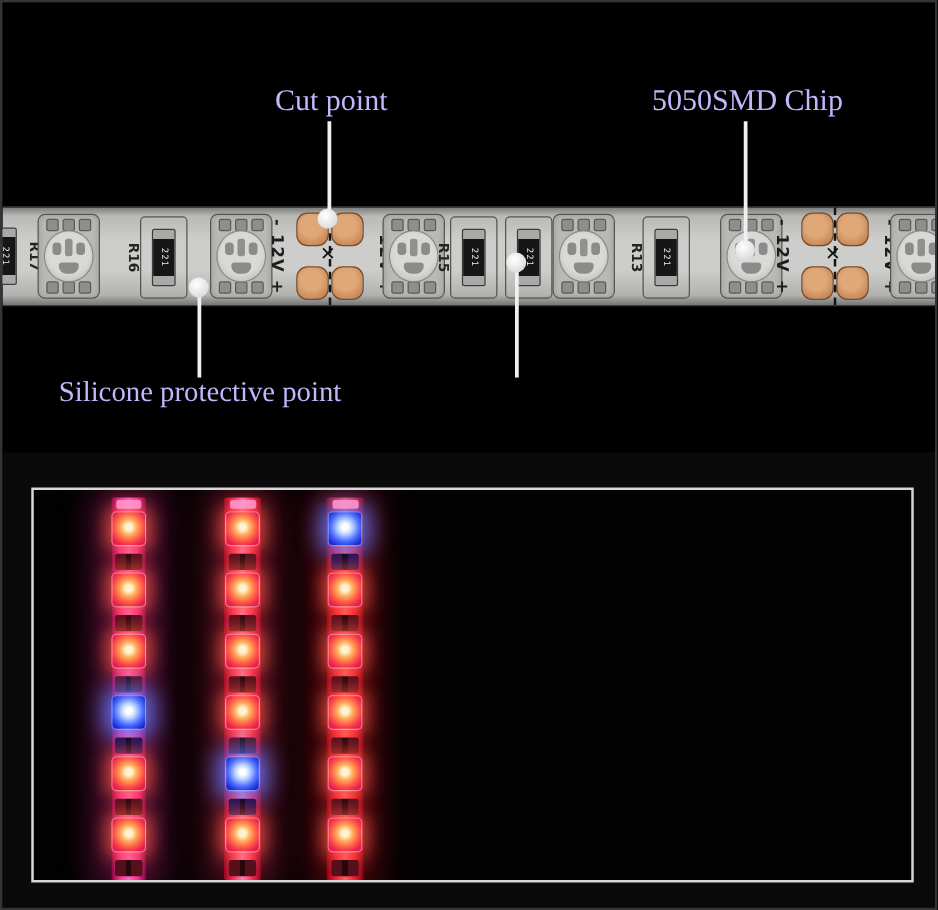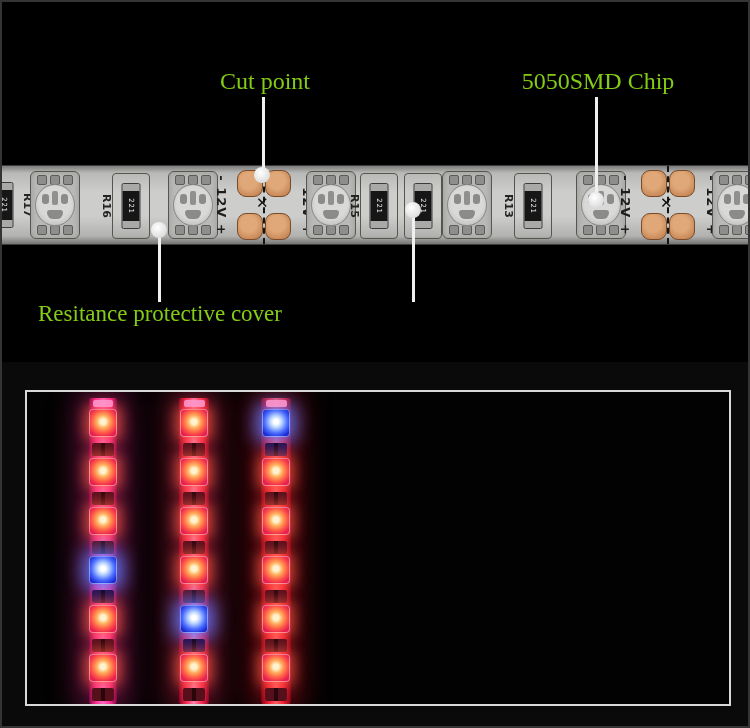--- a/index.html
+++ b/index.html
@@ -44,21 +44,21 @@
   .pad{position:absolute;width:24px;height:25px;border-radius:9px;border:1px solid #7a4b28;
        background:radial-gradient(circle at 45% 40%, #e0a878 0 40%, #cd8f5f 70%, #b5774a);}
   .pad.tl{left:15px;top:4px;} .pad.tr{left:43px;top:4px;}
   .pad.bl{left:15px;top:47px;} .pad.br{left:43px;top:47px;}
   .vtext{position:absolute;top:0;width:14px;height:78px;display:flex;align-items:center;justify-content:center;
        font-family:"DejaVu Sans",sans-serif;font-weight:700;font-size:13px;color:#1d1d1d;white-space:nowrap;}
   .vtext span{transform:rotate(90deg);letter-spacing:1px;}
   .vtext.vl{left:-8px;} .vtext.vr{right:-8px;}
 
   
-  .t-label{position:absolute;transform:translateX(-50%);color:#84cc16;font-size:24px;white-space:nowrap;}
+  .t-label{position:absolute;transform:translateX(-50%);color:#c4b5fd;font-size:24px;white-space:nowrap;}
   .t-label.small{font-size:23px;}
   .co-line-v{position:absolute;width:3px;background:#f0f0f0;}
   .co-dot{position:absolute;width:16px;height:16px;border-radius:50%;
     background:radial-gradient(circle at 40% 35%, #ffffff, #dedede 70%, #bdbdbd);}
   .lbl-cut{left:263px;top:66px;} .line-cut{left:260px;top:95px;height:71px;} .dot-cut{left:252px;top:165px;}
   .lbl-smd{left:596px;top:66px;text-align:right;} .line-smd{left:593px;top:95px;height:97px;} .dot-smd{left:586px;top:190px;}
   .lbl-sil{left:158px;top:299px;} .line-sil{left:156px;top:235px;height:65px;} .dot-sil{left:149px;top:220px;}
   .lbl-res{left:413px;top:299px;} .line-res{left:410px;top:214px;height:86px;} .dot-res{left:403px;top:200px;}
 
   
@@ -259,21 +259,21 @@
       </div>
 
     <div class="t-label lbl-cut">Cut point</div>
     <div class="co-line-v line-cut"></div>
     <div class="co-dot dot-cut"></div>
 
     <div class="t-label lbl-smd">5050SMD Chip</div>
     <div class="co-line-v line-smd"></div>
     <div class="co-dot dot-smd"></div>
 
-    <div class="t-label small lbl-sil">Resitance protective cover</div>
+    <div class="t-label small lbl-sil">Silicone protective point</div>
     <div class="co-line-v line-sil"></div>
     <div class="co-dot dot-sil"></div>
 
     <div class="co-line-v line-res"></div>
     <div class="co-dot dot-res"></div>
   </div>
 
   <div class="bottom-photo">
     <div class="photo-frame">
         <div class="grow-strip magenta" style="left: 62px; width: 28px;">

